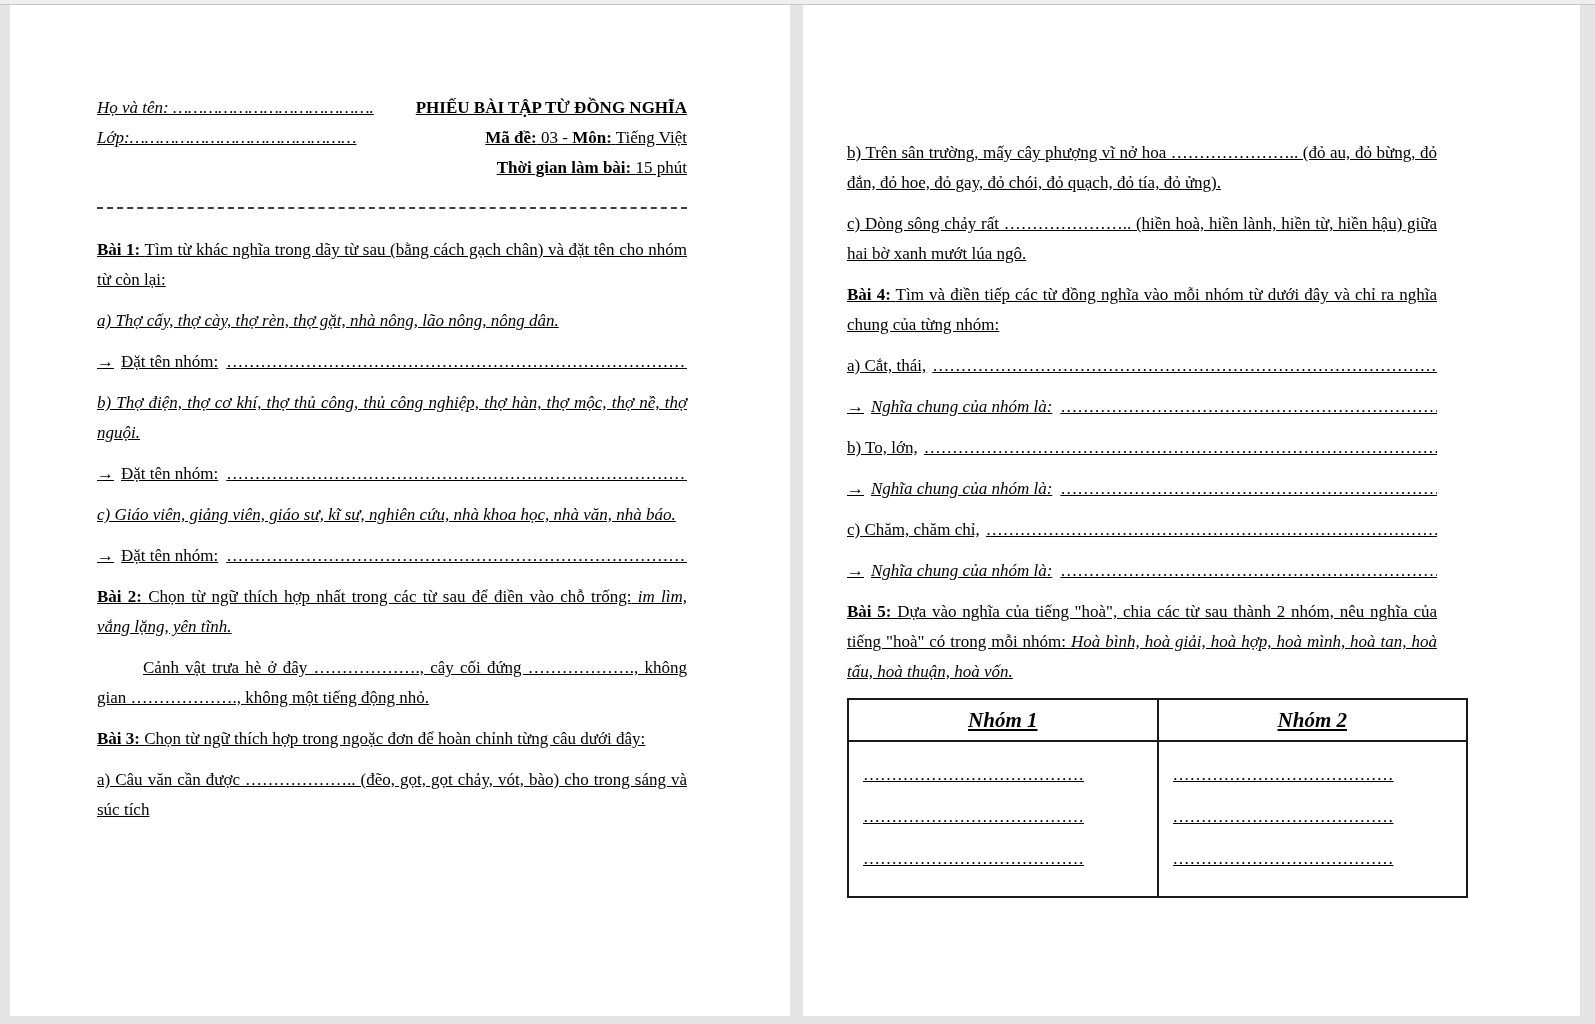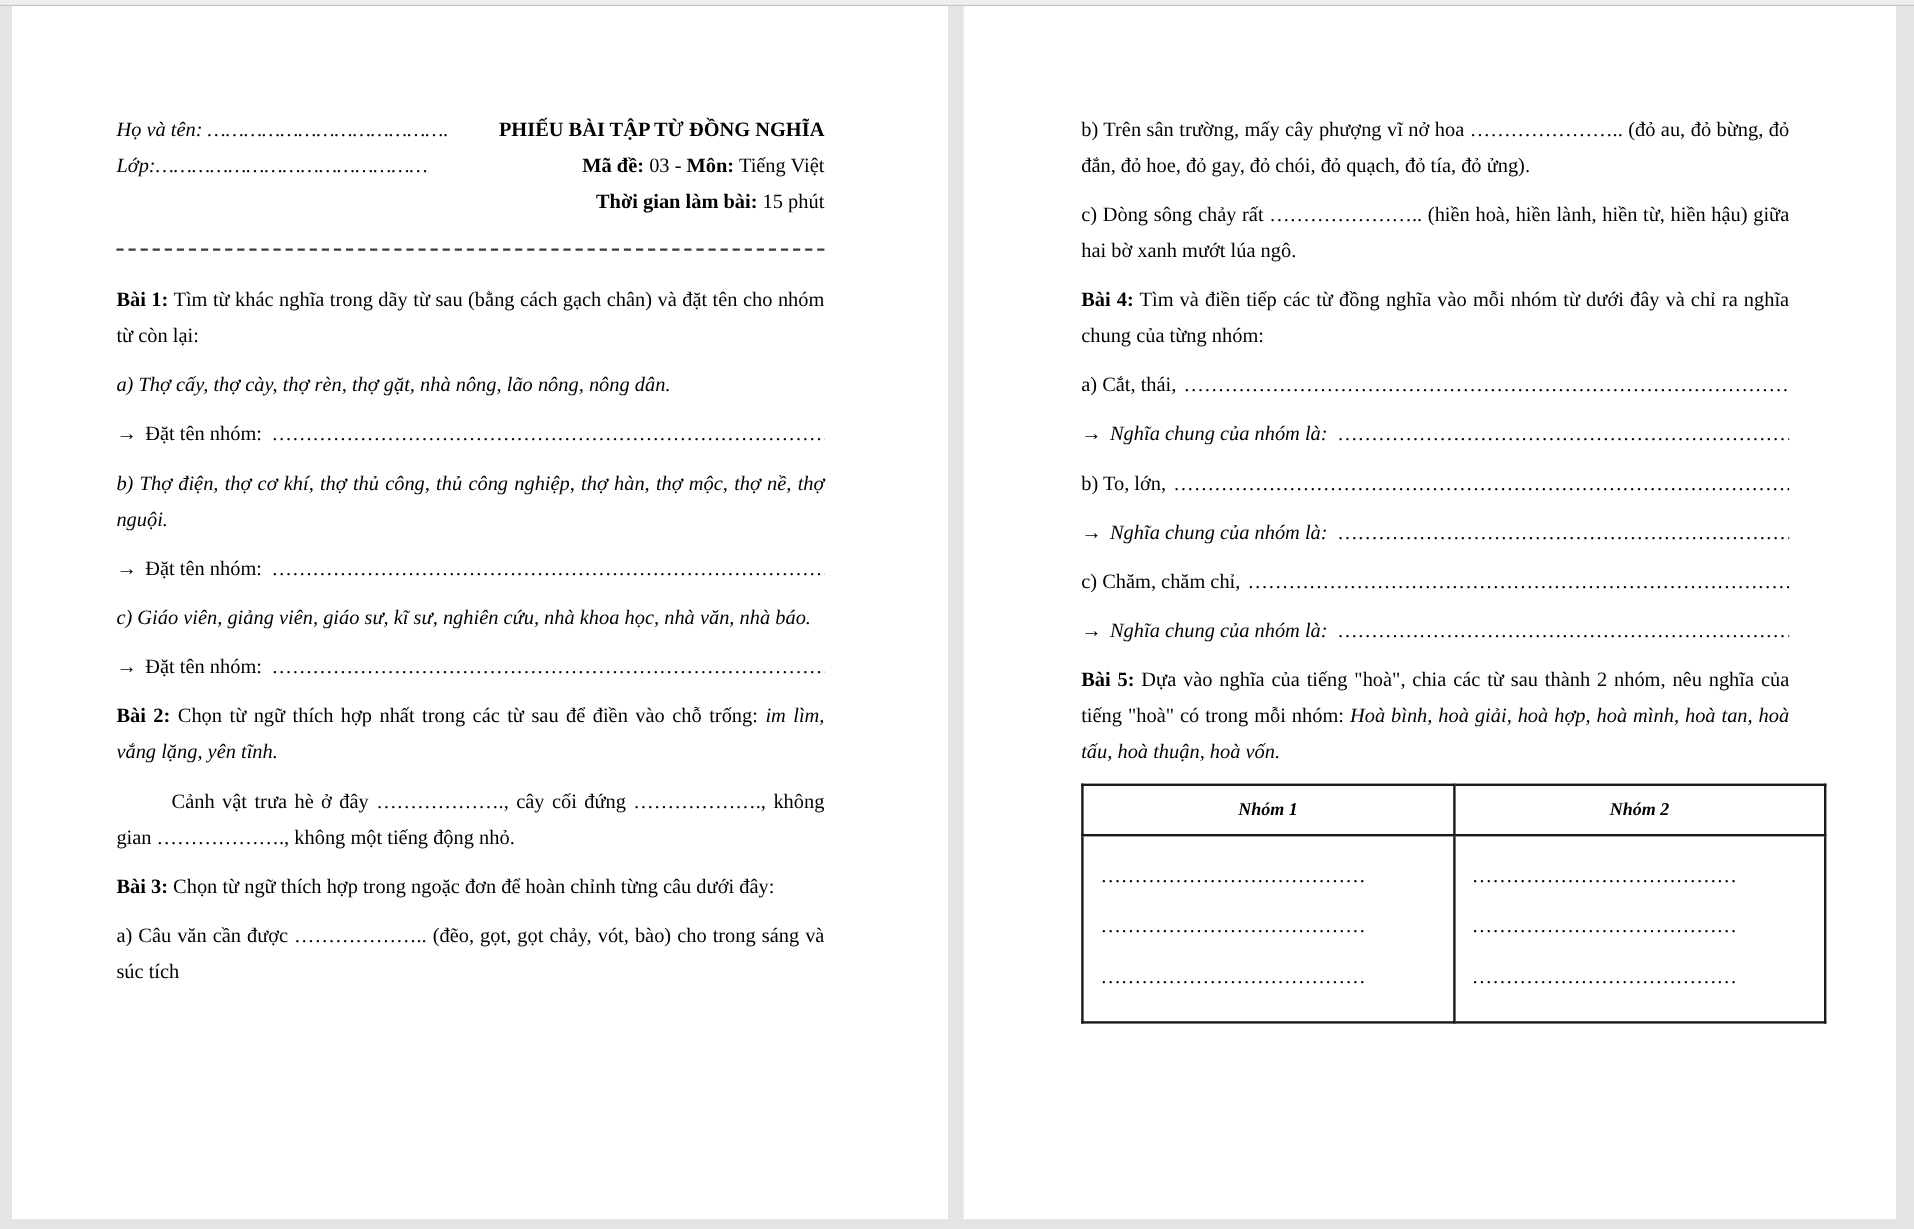--- a/index.html
+++ b/index.html
@@ -3,43 +3,43 @@
 <meta charset="utf-8">
 <style>
   html,body{margin:0;padding:0;}
   body{
     width:1595px;height:1024px;overflow:hidden;
     background:#e4e4e4;
     font-family:"Liberation Serif","DejaVu Serif",serif;
     color:#000;position:relative;
   }
   .topstrip{position:absolute;left:0;top:0;width:1595px;height:4px;background:#efefef;border-bottom:1px solid #c6c6c6;}
-  .page{position:absolute;top:5px;height:1011px;background:#ffffff;}
+  .page{position:absolute;top:5px;height:1011px;background:#ffffff;text-decoration:underline;}
   .page-1{left:10px;width:780px;}
   .page-2{left:803px;width:777px;}
   .content{padding-top:88px;padding-left:87px;width:590px;font-size:17px;line-height:30px;}
-  .page-2 .content{padding-left:98px;}
+  .page-2 .content{padding-left:44px;margin-top:45px;}
   p{margin:0 0 11px 0;text-align:justify;}
   .it{font-style:italic;}
   .bd{font-weight:bold;}
   .hdr{display:flex;margin-bottom:0;}
   .hdr-left{flex:1;}
   .hdr-left p{margin:0;text-align:left;}
   .hdr-right{width:300px;}
   .hdr-right p{margin:0;text-align:right;white-space:nowrap;}
   .divider{height:0;border-top:2px dashed #3c3c3c;margin:24px 0 26px 0;}
   .ans{display:flex;align-items:center;}
   .arrow{margin-right:7px;flex:0 0 auto;}
   .prompt{white-space:nowrap;padding-right:8px;flex:0 0 auto;}
   .prefix{white-space:nowrap;padding-right:6px;flex:0 0 auto;}
   .fill{flex:1 1 auto;overflow:hidden;white-space:nowrap;}
   .indent{text-indent:46px;}
   table{border-collapse:collapse;width:621px;margin-top:2px;table-layout:fixed;}
   th,td{border:2px solid #1a1a1a;}
-  th{font-style:italic;font-weight:bold;height:38px;text-align:center;font-size:15px;vertical-align:middle;}
+  th{font-style:italic;font-weight:bold;height:38px;text-align:center;font-size:21px;vertical-align:middle;}
   td{height:142px;vertical-align:top;padding:12px 12px 0 14px;}
   .dotline{line-height:42px;white-space:nowrap;overflow:hidden;}
 </style>
 </head>
 <body>
 
 <div class="topstrip"></div>
 
 <div class="page page-1">
   <div class="content">

